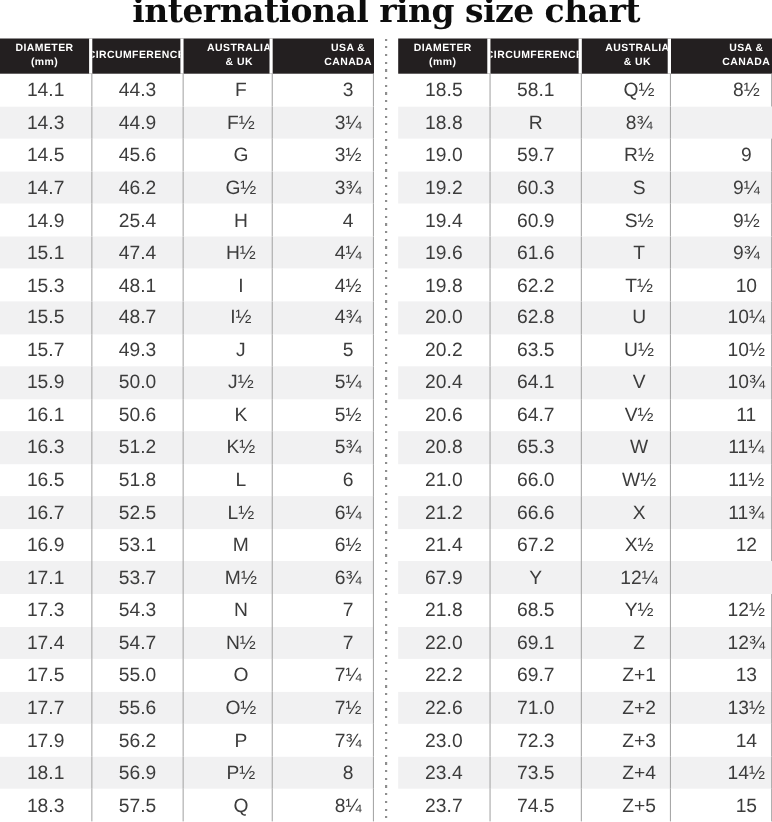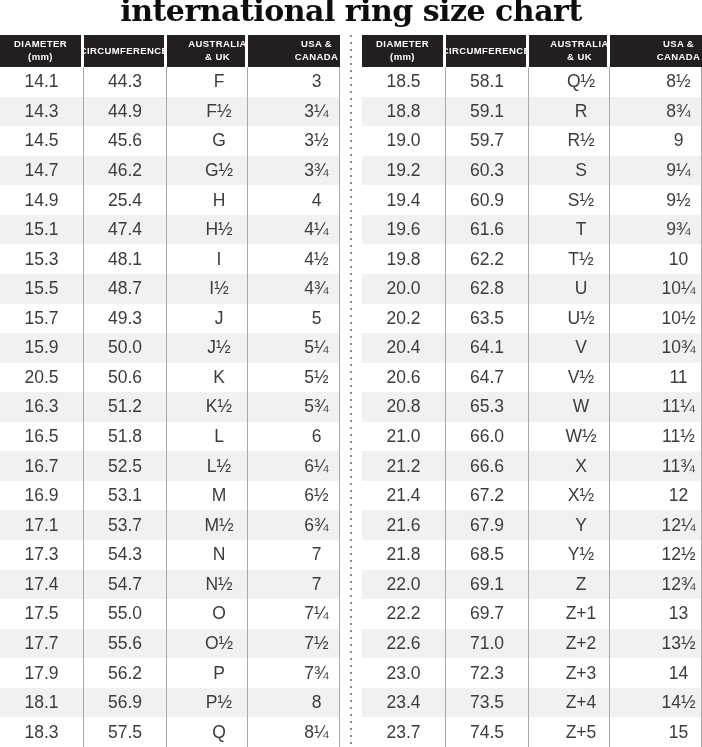--- a/index.html
+++ b/index.html
@@ -166,21 +166,21 @@
     <div class="cell">J</div>
     <div class="cell">5</div>
   </div>
         <div class="row">
     <div class="cell">15.9</div>
     <div class="cell">50.0</div>
     <div class="cell">J½</div>
     <div class="cell">5¼</div>
   </div>
         <div class="row">
-    <div class="cell">20.5</div>
+    <div class="cell">16.1</div>
     <div class="cell">50.6</div>
     <div class="cell">K</div>
     <div class="cell">5½</div>
   </div>
         <div class="row">
     <div class="cell">16.3</div>
     <div class="cell">51.2</div>
     <div class="cell">K½</div>
     <div class="cell">5¾</div>
   </div>
@@ -275,21 +275,20 @@
     </div>
     <div class="tbody">
         <div class="row">
     <div class="cell">18.5</div>
     <div class="cell">58.1</div>
     <div class="cell">Q½</div>
     <div class="cell">8½</div>
   </div>
         <div class="row">
     <div class="cell">18.8</div>
-    <div class="cell">59.1</div>
     <div class="cell">R</div>
     <div class="cell">8¾</div>
   </div>
         <div class="row">
     <div class="cell">19.0</div>
     <div class="cell">59.7</div>
     <div class="cell">R½</div>
     <div class="cell">9</div>
   </div>
         <div class="row">
@@ -358,21 +357,20 @@
     <div class="cell">X</div>
     <div class="cell">11¾</div>
   </div>
         <div class="row">
     <div class="cell">21.4</div>
     <div class="cell">67.2</div>
     <div class="cell">X½</div>
     <div class="cell">12</div>
   </div>
         <div class="row">
-    <div class="cell">21.6</div>
     <div class="cell">67.9</div>
     <div class="cell">Y</div>
     <div class="cell">12¼</div>
   </div>
         <div class="row">
     <div class="cell">21.8</div>
     <div class="cell">68.5</div>
     <div class="cell">Y½</div>
     <div class="cell">12½</div>
   </div>

